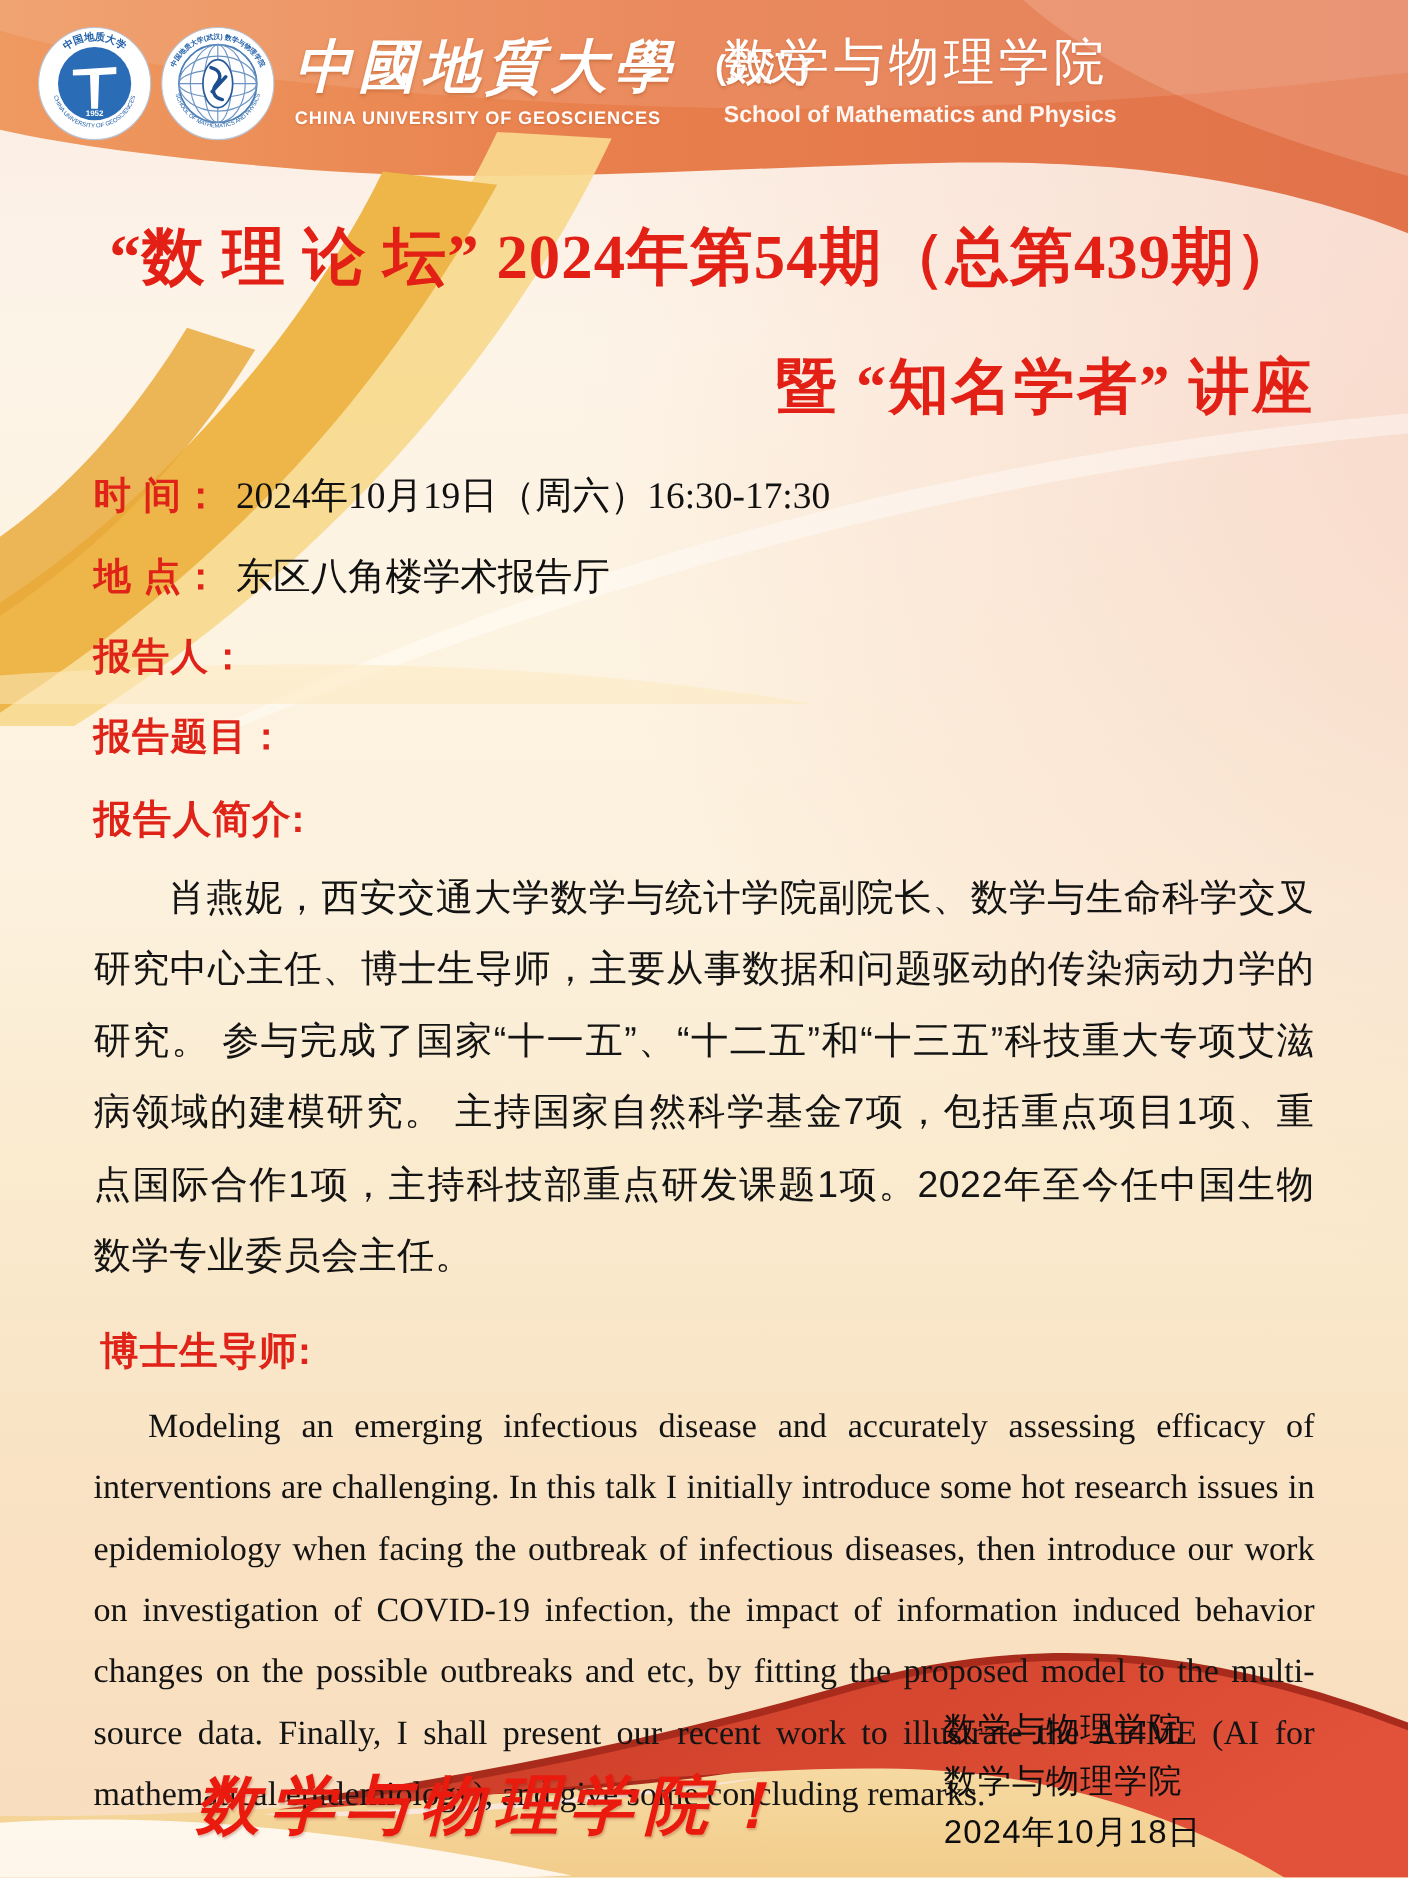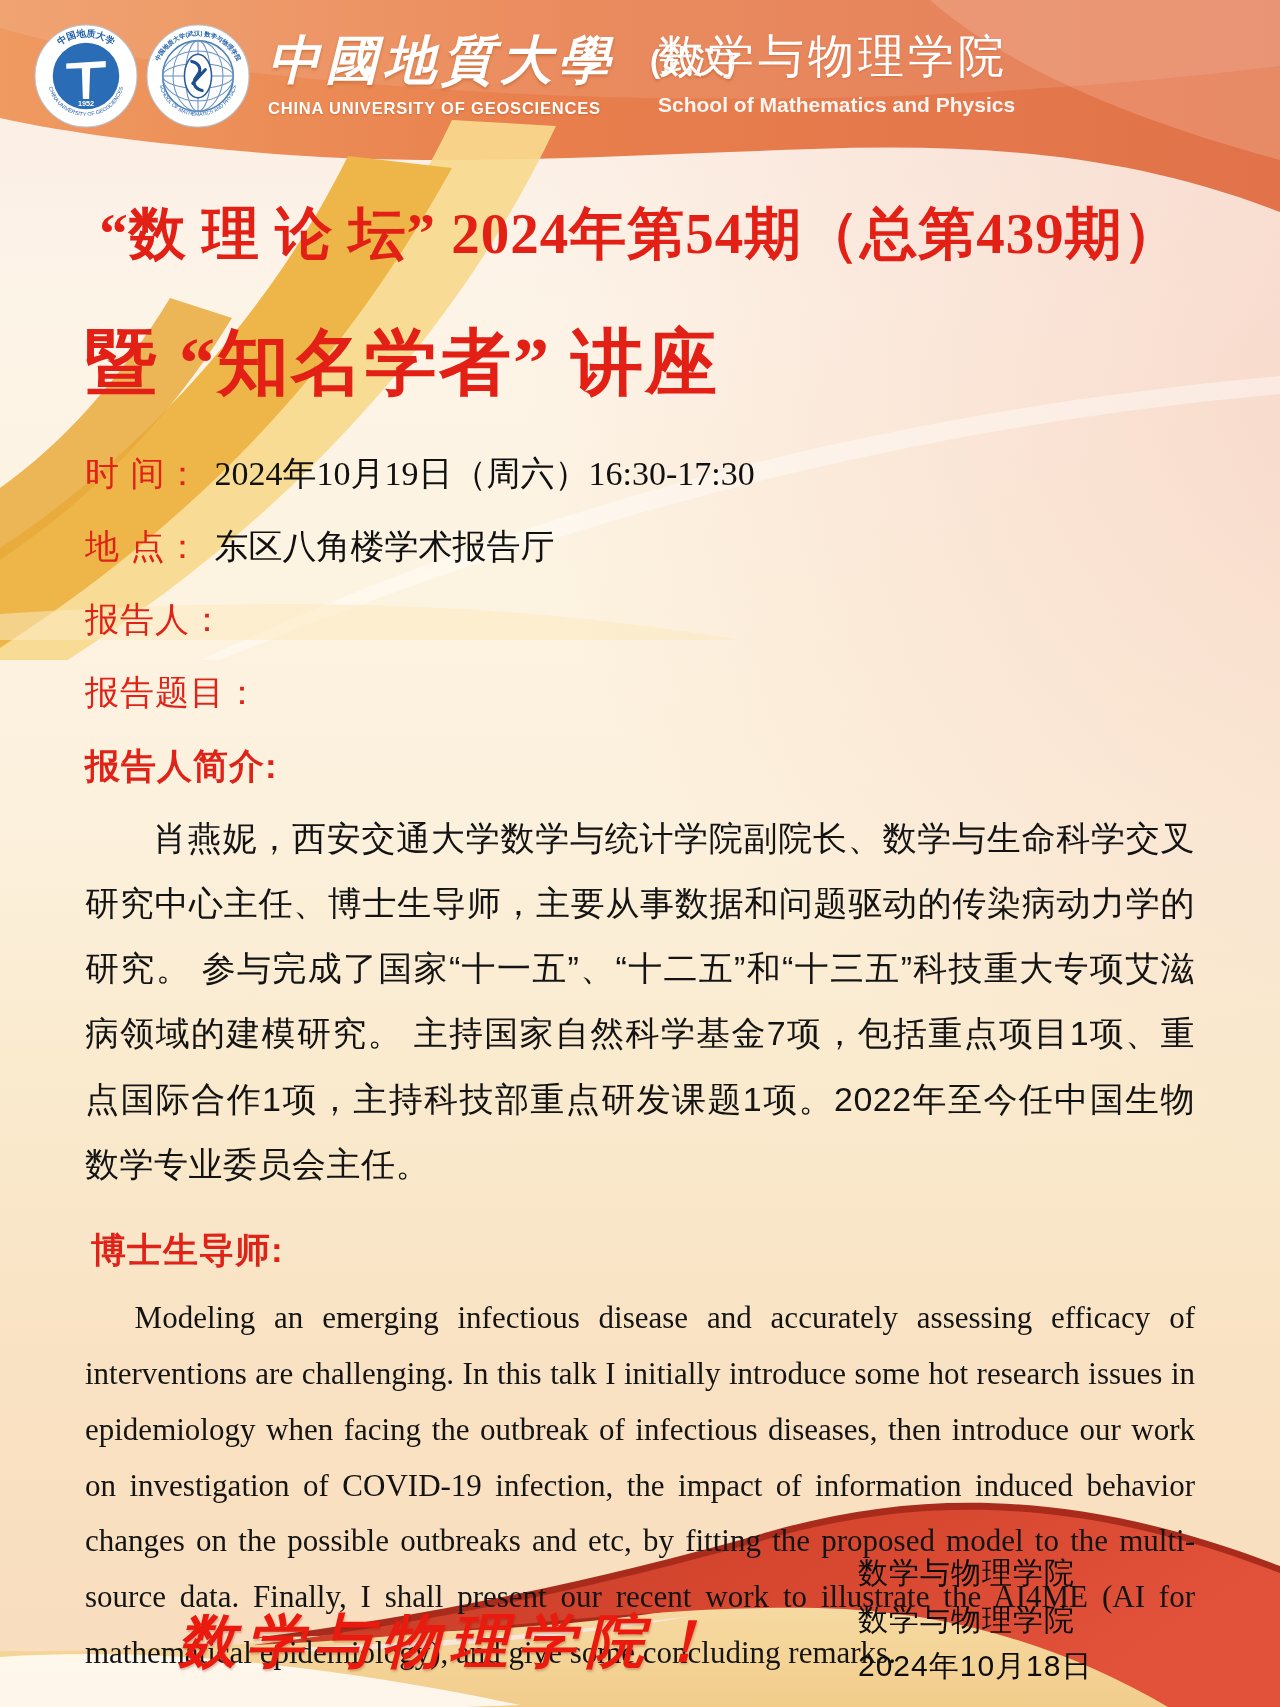--- a/index.html
+++ b/index.html
@@ -32,27 +32,27 @@
   .school-cn{ font-size:46px; font-weight:500; letter-spacing:4px; text-shadow:0 1px 2px rgba(150,60,10,.25);}
   .school-en{ font-size:21px; font-weight:600; margin-top:5px; color:rgba(255,255,255,.93); }
 
   
   .content{ position:absolute; left:85px; top:196px; width:1110px; }
   .title1{
     text-align:center; color:#e32015; font-family:"Liberation Serif", serif;
     font-weight:bold; font-size:57px; letter-spacing:1px; white-space:nowrap;
   }
   .title2{
-    text-align:left; color:#e32015; font-family:"Liberation Serif", serif;
-    font-weight:bold; font-size:72px; margin-top:42px; letter-spacing:2px;
+    text-align:right; color:#e32015; font-family:"Liberation Serif", serif;
+    font-weight:bold; font-size:55px; margin-top:42px; letter-spacing:2px;
   }
   .info-list{ margin-top:40px; }
   .info-row{ display:flex; align-items:flex-start; margin-bottom:27px; }
   .info-label{
-    color:#df2318; font-weight:normal; font-size:34px; white-space:nowrap;
+    color:#df2318; font-weight:bold; font-size:34px; white-space:nowrap;
     letter-spacing:1px; line-height:1.35;
   }
   .info-value{
     color:#111; font-size:34px; line-height:1.35; margin-left:14px;
     font-family:"Liberation Serif","Liberation Sans", serif;
   }
   .info-value.en{ font-size:33px; width:872px; text-align:justify; }
 
   .section-head{
     color:#df2318; font-weight:bold; font-size:35px; letter-spacing:1px;

